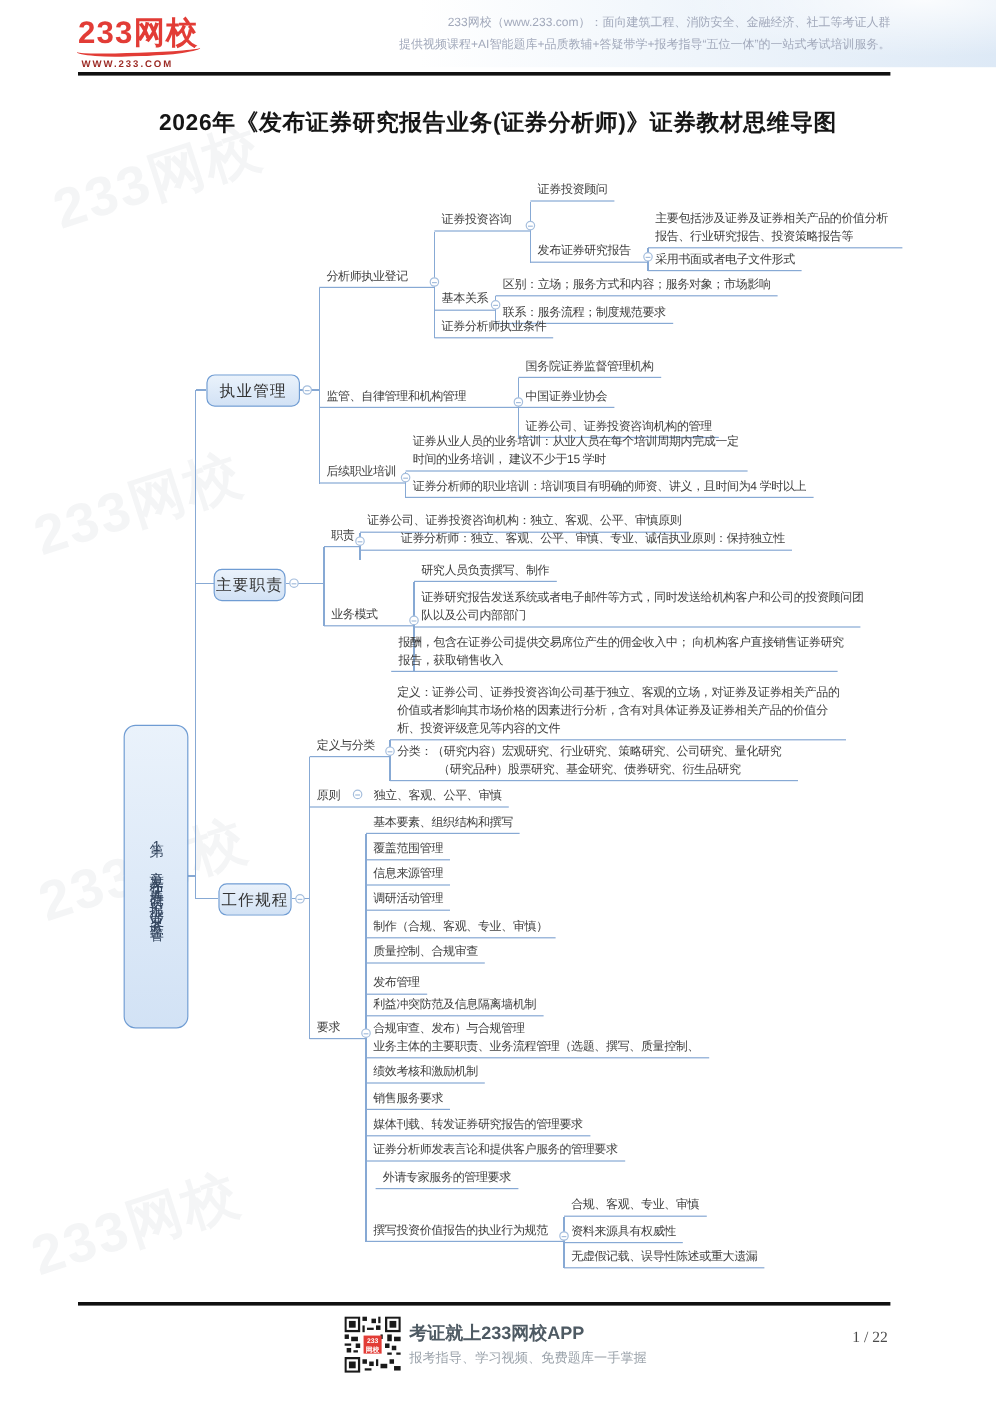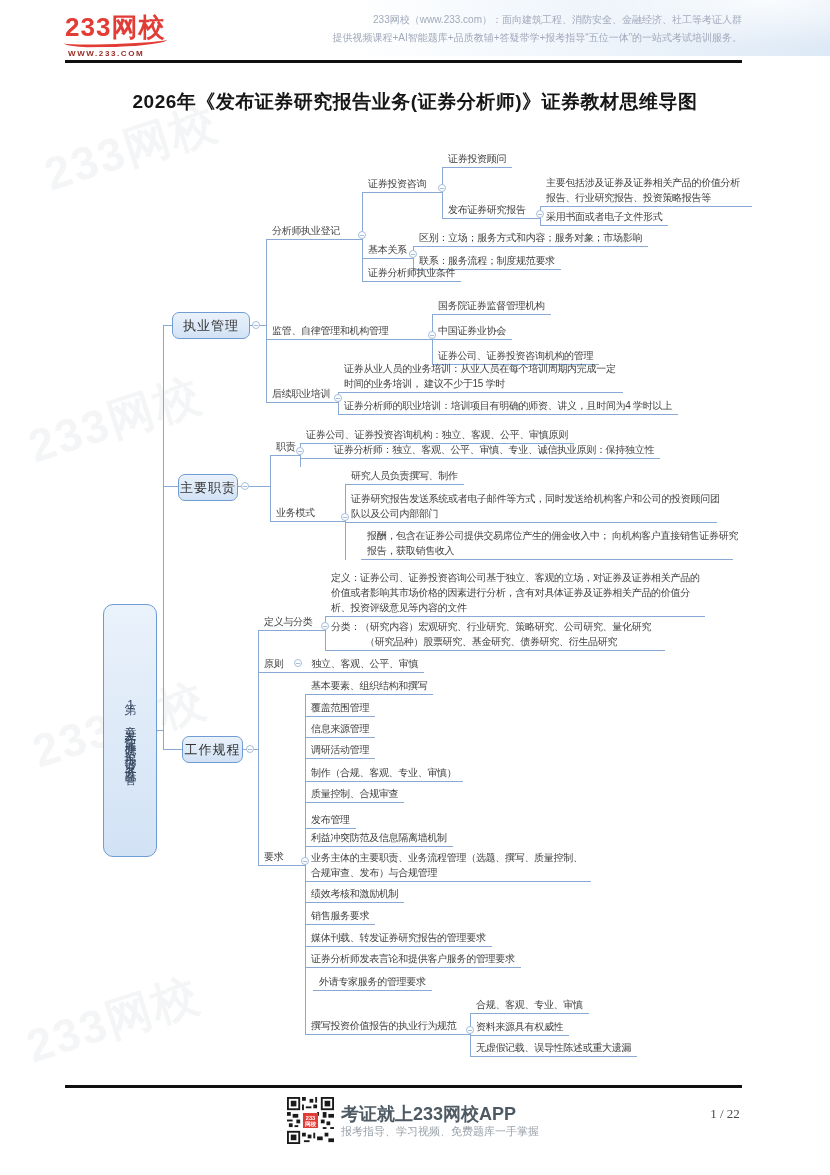--- a/index.html
+++ b/index.html
@@ -43,21 +43,21 @@
            border:1px solid #a5bedd; border-radius:50%; background:#fff; box-sizing:border-box; }
   .col-icon::after { content:""; position:absolute; left:1px; right:1px; top:2.5px; height:1px; background:#a5bedd; }
   .col-icon.free { right:auto; bottom:auto; }
   .col-icon.inl { position:relative; display:inline-block; right:auto; bottom:auto;
            margin:0 7px 0 8px; vertical-align:0px; }
   .ind2 { padding-left:34px; }
 
   
   .hr-bottom { position:absolute; left:65px; top:1085px; width:677px; height:3px; background:#101010; }
   .qr { position:absolute; left:287px; top:1097px; }
-  .app-title { position:absolute; left:341px; top:1102px; font-size:18px; font-weight:bold; color:#4e5a63; }
+  .app-title { position:absolute; left:341px; top:1102px; font-size:15px; font-weight:bold; color:#4e5a63; }
   .app-sub { position:absolute; left:341px; top:1124px; font-size:11px; color:#9aa2aa; }
   .page-num { position:absolute; left:695px; top:1106px; width:60px; text-align:center;
            font-family:"Liberation Serif","DejaVu Serif",serif; font-size:13px; color:#4a4a4a; }
 </style>
 </head>
 <body>
 
 <div class="page">
 
   <div class="banner">
@@ -166,21 +166,21 @@
   <div class="tnode" style="left:300px; top:442px;padding-left:34px;">证券分析师：独立、客观、公平、审慎、专业、诚信执业原则：保持独立性</div>
   <div class="tnode" style="left:270px; top:505px; width:75px;">
     <span>业务模式</span>
     <span class="col-icon"></span>
   </div>
   <div class="tnode" style="left:345px; top:468px;">研究人员负责撰写、制作</div>
   <div class="tnode" style="left:345px; top:491px; width:372px;">
     <div class="ln">证券研究报告发送系统或者电子邮件等方式，同时发送给机构客户和公司的投资顾问团</div>
     <div class="ln">队以及公司内部部门</div>
   </div>
-  <div class="tnode" style="left:361px; top:528px; width:372px;">
+  <div class="tnode" style="left:326px; top:528px; width:372px;">
     <div class="ln">报酬，包含在证券公司提供交易席位产生的佣金收入中； 向机构客户直接销售证券研究</div>
     <div class="ln">报告，获取销售收入</div>
   </div>
 
   <div class="tnode" style="left:258px; top:614px; width:67px;">
     <span>定义与分类</span>
     <span class="col-icon"></span>
   </div>
   <div class="tnode" style="left:325px; top:570px; width:380px;">
     <div class="ln">定义：证券公司、证券投资咨询公司基于独立、客观的立场，对证券及证券相关产品的</div>
@@ -202,22 +202,22 @@
   </div>
   <div class="tnode" style="left:305px; top:678px;">基本要素、组织结构和撰写</div>
   <div class="tnode" style="left:305px; top:700px;">覆盖范围管理</div>
   <div class="tnode" style="left:305px; top:721px;">信息来源管理</div>
   <div class="tnode" style="left:305px; top:742px;">调研活动管理</div>
   <div class="tnode" style="left:305px; top:765px;">制作（合规、客观、专业、审慎）</div>
   <div class="tnode" style="left:305px; top:786px;">质量控制、合规审查</div>
   <div class="tnode" style="left:305px; top:812px;">发布管理</div>
   <div class="tnode" style="left:305px; top:830px;">利益冲突防范及信息隔离墙机制</div>
   <div class="tnode" style="left:305px; top:850px; width:286px;">
+    <div class="ln">合规审查、发布）与合规管理</div>
     <div class="ln">业务主体的主要职责、业务流程管理（选题、撰写、质量控制、</div>
-    <div class="ln">合规审查、发布）与合规管理</div>
   </div>
   <div class="tnode" style="left:305px; top:886px;">绩效考核和激励机制</div>
   <div class="tnode" style="left:305px; top:908px;">销售服务要求</div>
   <div class="tnode" style="left:305px; top:930px;">媒体刊载、转发证券研究报告的管理要求</div>
   <div class="tnode" style="left:305px; top:951px;">证券分析师发表言论和提供客户服务的管理要求</div>
   <div class="tnode" style="left:313px; top:974px;">外请专家服务的管理要求</div>
   <div class="tnode" style="left:305px; top:1018px; width:165px;">
     <span>撰写投资价值报告的执业行为规范</span>
     <span class="col-icon"></span>
   </div>

